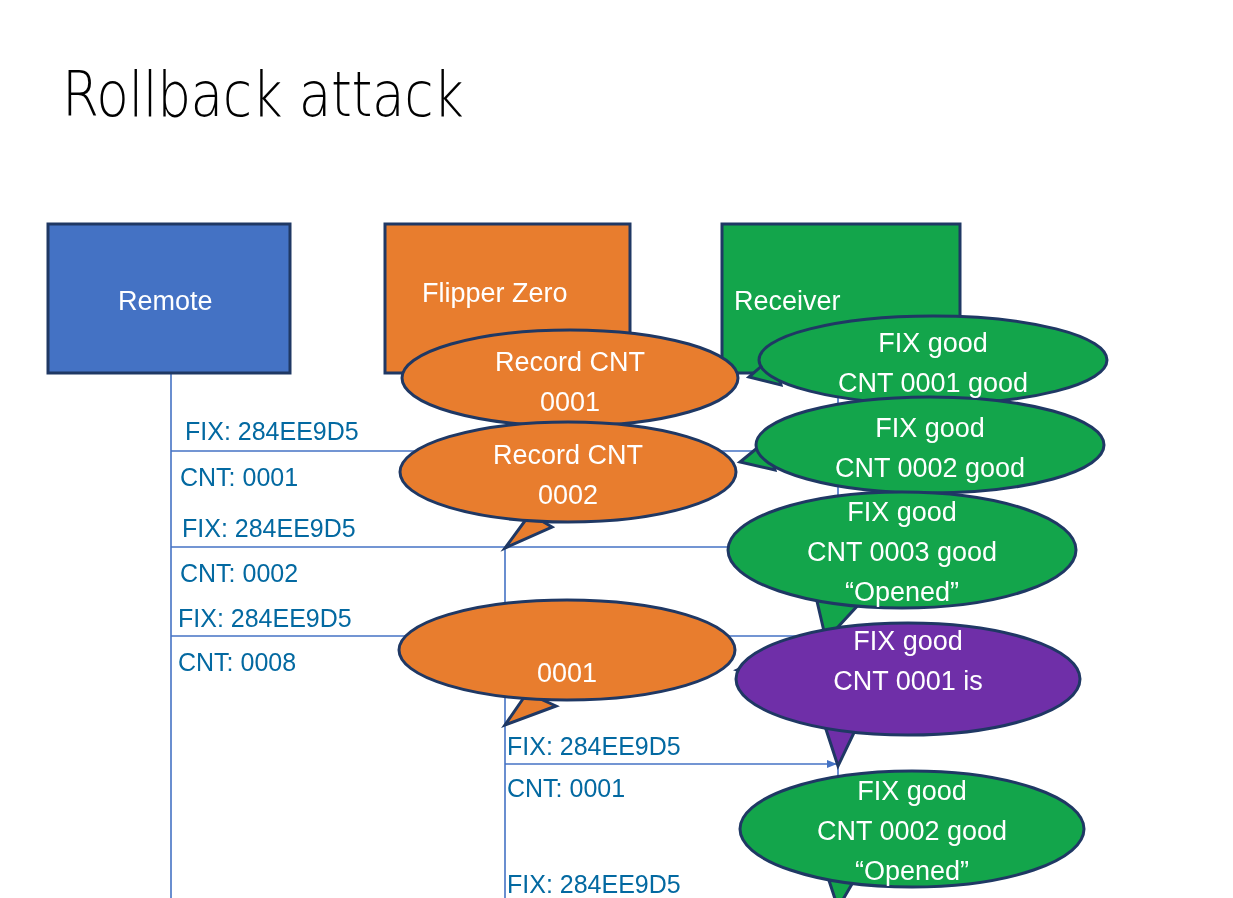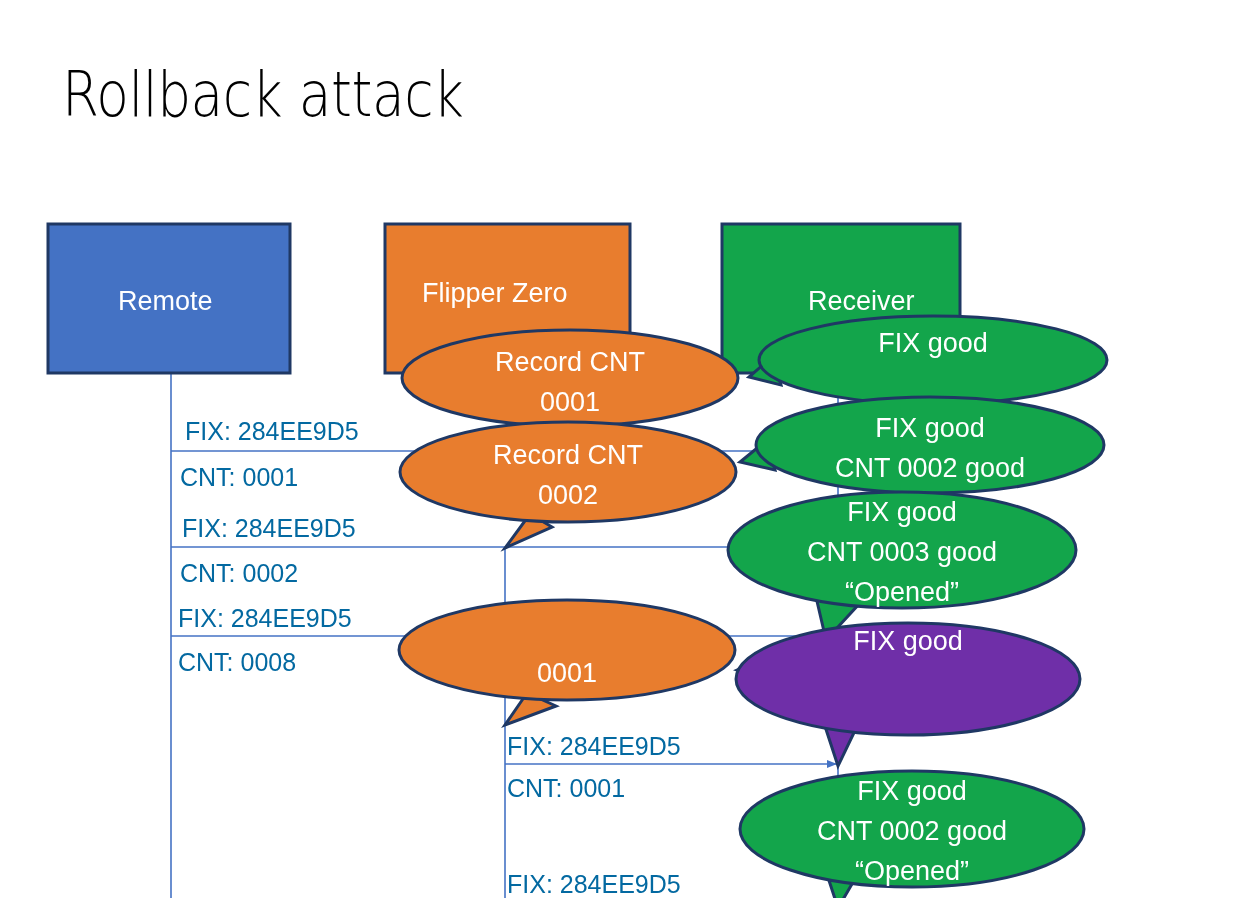--- a/index.html
+++ b/index.html
@@ -118,40 +118,42 @@
     <g>
       <path d="M820,805 L838,860 L866,812 Z" fill="#13A54B" stroke="#1F3864" stroke-width="3"></path>
       <ellipse cx="912" cy="781" rx="172" ry="58" fill="#13A54B" stroke="#1F3864" stroke-width="3"></ellipse>
     </g>
   </svg>
 
   <div class="title">Rollback attack</div>
 
   <div class="lane-label" style="left:118px;top:238px;">Remote</div>
   <div class="lane-label" style="left:422px;top:230px;">Flipper Zero</div>
-  <div class="lane-label" style="left:808px;top:238px;">Receiver</div>
+  <div class="lane-label" style="left:734px;top:238px;">Receiver</div>
 
   <div class="bub-text" style="left:769px;top:274px;width:328px;">FIX good</div>
+  <div class="bub-text" style="left:769px;top:314px;width:328px;">CNT 0001 good</div>
 
   <div class="bub-text" style="left:406px;top:293px;width:328px;">Record CNT</div>
   <div class="bub-text" style="left:406px;top:333px;width:328px;">0001</div>
 
   <div class="bub-text" style="left:766px;top:359px;width:328px;">FIX good</div>
   <div class="bub-text" style="left:766px;top:399px;width:328px;">CNT 0002 good</div>
 
   <div class="bub-text" style="left:404px;top:386px;width:328px;">Record CNT</div>
   <div class="bub-text" style="left:404px;top:426px;width:328px;">0002</div>
 
   <div class="bub-text" style="left:738px;top:443px;width:328px;">FIX good</div>
   <div class="bub-text" style="left:738px;top:483px;width:328px;">CNT 0003 good</div>
   <div class="bub-text" style="left:738px;top:523px;width:328px;">“Opened”</div>
 
   <div class="bub-text" style="left:403px;top:604px;width:328px;">0001</div>
 
   <div class="bub-text" style="left:744px;top:572px;width:328px;">FIX good</div>
+  <div class="bub-text" style="left:744px;top:612px;width:328px;">CNT 0001 is</div>
 
   <div class="bub-text" style="left:748px;top:722px;width:328px;">FIX good</div>
   <div class="bub-text" style="left:748px;top:762px;width:328px;">CNT 0002 good</div>
   <div class="bub-text" style="left:748px;top:802px;width:328px;">“Opened”</div>
 
   <div class="msg" style="left:185px;top:369px;">FIX: 284EE9D5</div>
   <div class="msg" style="left:180px;top:415px;">CNT: 0001</div>
 
   <div class="msg" style="left:182px;top:466px;">FIX: 284EE9D5</div>
   <div class="msg" style="left:180px;top:511px;">CNT: 0002</div>

